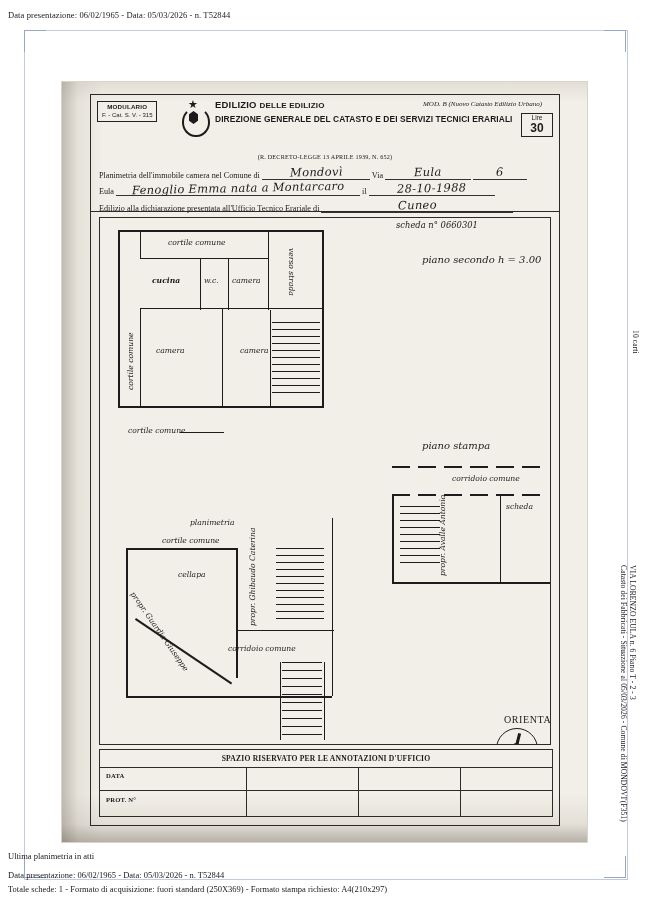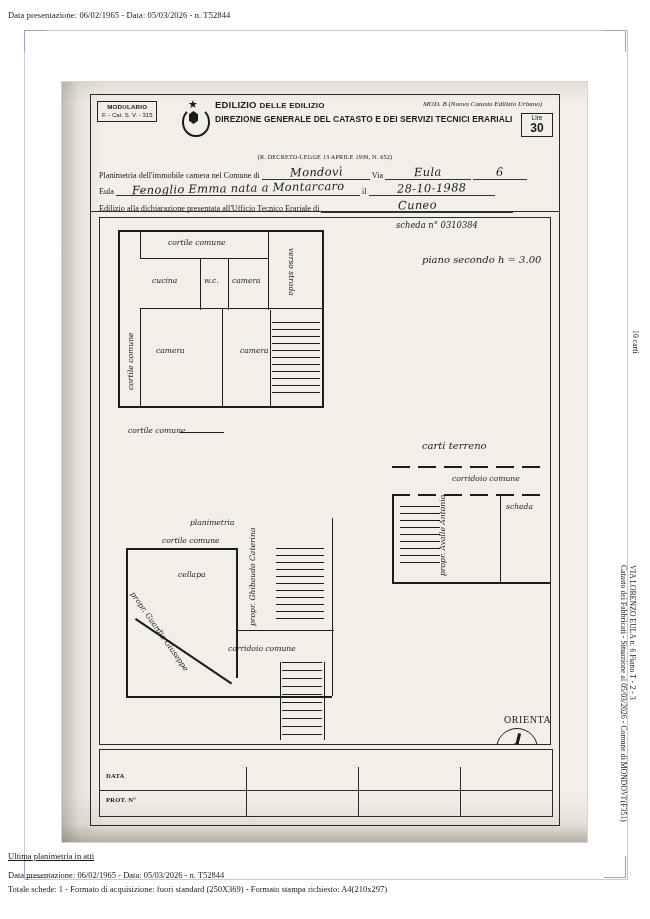--- a/index.html
+++ b/index.html
@@ -24,21 +24,21 @@
     font-size: 8.5px;
     letter-spacing: 0.1px;
     white-space: nowrap;
   }
   .meta-bottom {
     position: absolute;
     left: 8px;
     font-size: 8.5px;
     white-space: nowrap;
   }
-  .mb1 { top: 851px; text-decoration: underline; }
+  .mb1 { top: 851px; }
   .mb2 { top: 870px; }
   .mb3 { top: 884px; }
 
   
   .vert {
     position: absolute;
     transform-origin: 0 0;
     transform: rotate(90deg);
     font-size: 7.6px;
     white-space: nowrap;
@@ -430,40 +430,40 @@
         <span class="rule" style="width:192px; text-align:center;">
           <span class="hand">Cuneo</span>
         </span>
       </div>
 
       <div class="hdr-sep"></div>
     </div>
 
     <div class="plan">
 
-      <div class="sheetno" style="left:296px; top:2px;">scheda n° 0310384</div>
+      <div class="sheetno" style="left:296px; top:2px;">scheda n° 0660301</div>
       <div class="lbl big" style="left:290px; top:36px;">piano secondo h = 3.00</div>
-      <div class="lbl big" style="left:290px; top:222px;">carti terreno</div>
+      <div class="lbl big" style="left:290px; top:222px;">piano stampa</div>
 
       <div class="wall h" style="left:18px; top:12px; width:22px;"></div>
       <div class="wall v" style="left:18px; top:12px; height:178px;"></div>
       <div class="wall h" style="left:18px; top:188px; width:206px;"></div>
       <div class="wall v" style="left:222px; top:12px; height:178px;"></div>
       <div class="wall h" style="left:40px; top:12px; width:184px;"></div>
 
       <div class="wall thin h" style="left:40px; top:40px; width:128px;"></div>
       <div class="wall thin v" style="left:40px; top:12px; height:28px;"></div>
       <div class="lbl" style="left:68px; top:20px;">cortile comune</div>
 
       <div class="wall thin v" style="left:100px; top:40px; height:52px;"></div>
       <div class="wall thin v" style="left:128px; top:40px; height:52px;"></div>
       <div class="wall thin v" style="left:168px; top:12px; height:80px;"></div>
       <div class="wall thin h" style="left:40px; top:90px; width:184px;"></div>
 
-      <div class="lbl" style="left:52px; top:58px;">cucina</div>
+      <div class="lbl" style="left:52px; top:58px;font-weight:bold;">cucina</div>
       <div class="lbl" style="left:104px; top:58px;">w.c.</div>
       <div class="lbl" style="left:132px; top:58px;">camera</div>
       <div class="lbl rotv" style="left:196px; top:30px;">verso strada</div>
 
       <div class="wall thin v" style="left:40px; top:90px; height:98px;"></div>
       <div class="wall thin v" style="left:122px; top:90px; height:98px;"></div>
       <div class="lbl" style="left:56px; top:128px;">camera</div>
       <div class="lbl" style="left:140px; top:128px;">camera</div>
       <div class="lbl rot90" style="left:26px; top:172px;">cortile comune</div>
 
@@ -570,20 +570,21 @@
 
       <div class="lbl big" style="left:372px; top:496px; font-style:normal; font-family:'Liberation Serif',serif; letter-spacing:.6px;">ORIENTAMENTO</div>
       <div class="compass" style="left:396px; top:510px;">
         <div class="needle"></div>
         <div class="dot"></div>
       </div>
 
     </div>
 
     <div class="annot">
+      <div class="title">SPAZIO RISERVATO PER LE ANNOTAZIONI D'UFFICIO</div>
       <div class="cdiv" style="left:146px;"></div>
       <div class="cdiv" style="left:258px;"></div>
       <div class="cdiv" style="left:360px;"></div>
       <div class="rdiv" style="top:40px;"></div>
       <div class="cell" style="left:6px; top:22px;">DATA</div>
       <div class="cell" style="left:6px; top:46px;">PROT. N°</div>
     </div>
 
   </div>
 </div>

